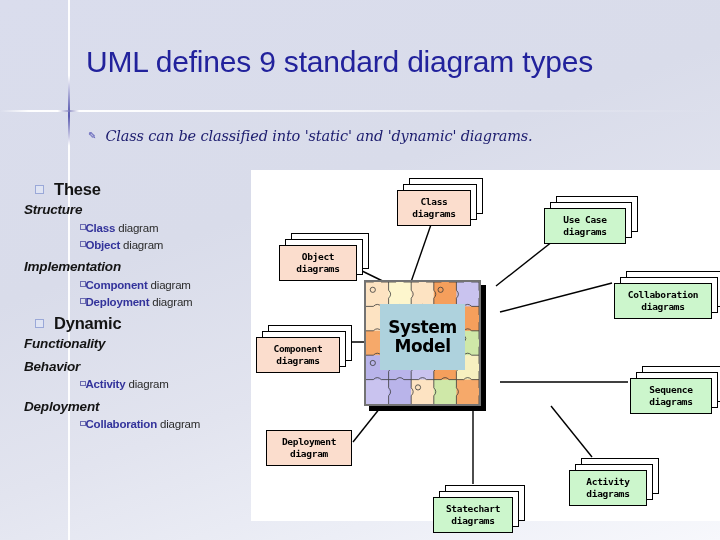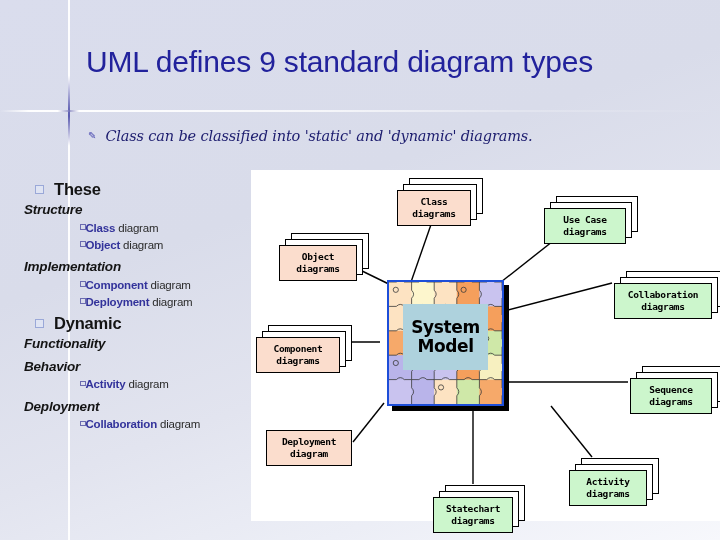--- a/index.html
+++ b/index.html
@@ -211,25 +211,25 @@
     position: absolute;
     display: block;
     box-sizing: border-box;
     background: #ffffff;
     border: 1.6px solid #000;
   }
 
   
   #system-model {
     position: absolute;
-    left: 136px;
+    left: 113px;
     top: 110px;
     width: 113px;
     height: 122px;
-    border: 2px solid #1d4ed8;
+    border: 2px solid #737373;
     box-shadow: 5px 5px 0 0 #000;
     overflow: hidden;
     z-index: 6;
   }
   #puzzle-svg { display: block; }
   #sm-label {
     position: absolute;
     left: 14px;
     top: 22px;
     width: 85px;

